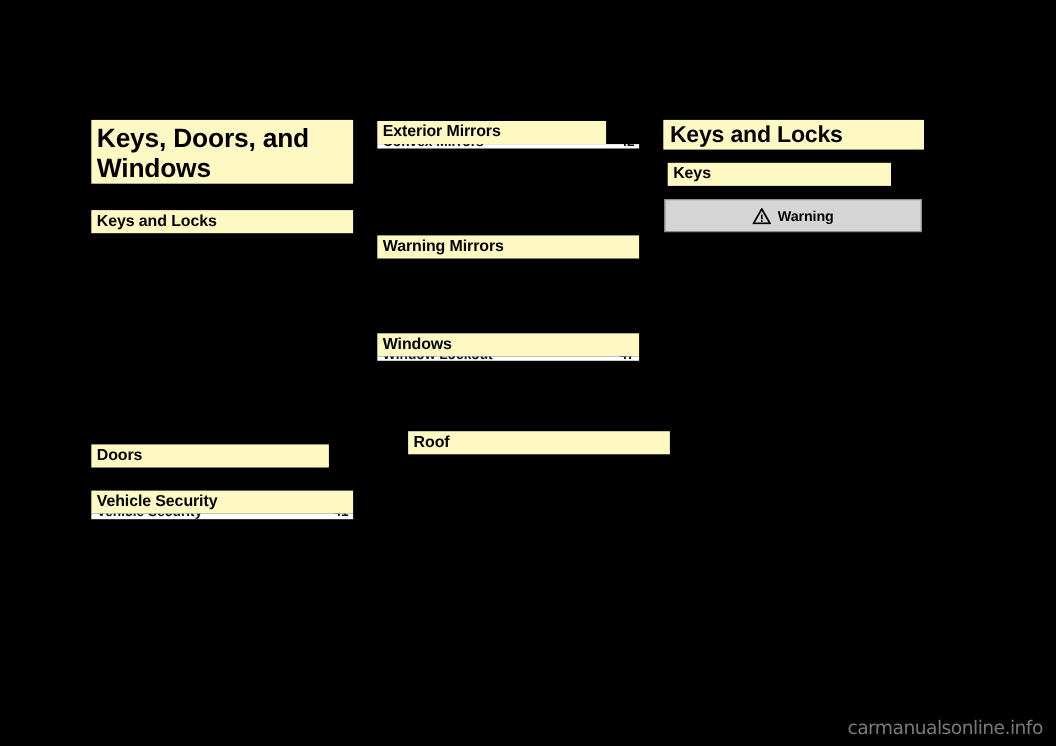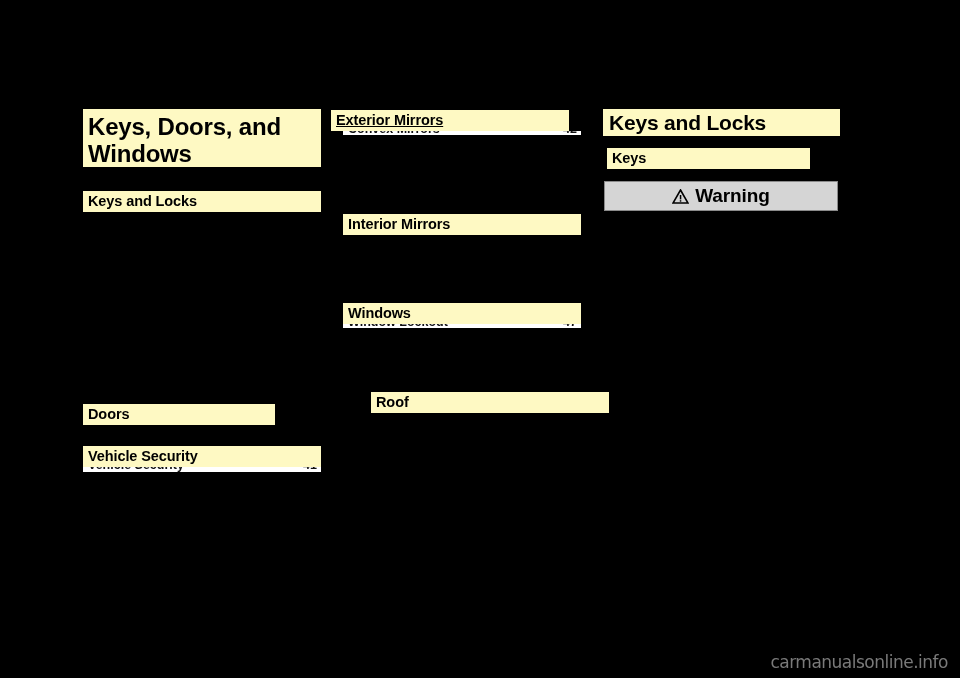--- a/index.html
+++ b/index.html
@@ -109,21 +109,21 @@
     display: flex;
     align-items: center;
     justify-content: center;
     gap: 6px;
   }
   .warning-box .wicon {
     display: inline-block;
     line-height: 0;
   }
   .warning-box .wtxt {
-    font-size: 19px;
+    font-size: 13px;
     font-weight: bold;
     color: #000000;
     letter-spacing: -0.1px;
   }
   
   .watermark {
     position: absolute;
     right: 12px;
     bottom: 6px;
     color: #7a7a7a;
@@ -140,44 +140,44 @@
 
   <div class="band chapter-title">
     <span class="txt">Keys, Doors, and</span>
     <span class="txt">Windows</span>
   </div>
 
   <div class="band sec" style="left:83px; top:191px; width:238px;">
     <span class="txt">Keys and Locks</span>
   </div>
 
-  <div class="band sec" style="left:83px; top:404px; width:192px;">
+  <div class="band sec" style="left:83px; top:404px; width:216px;">
     <span class="txt">Doors</span>
   </div>
 
   <div class="band sec" style="left:83px; top:446px; width:238px;">
     <span class="txt">Vehicle Security</span>
   </div>
 
   <div class="ghost" style="left:83px; top:467px; width:238px; height:5px;">
     <span class="txt">Vehicle Security</span>
     <span class="pg">41</span>
   </div>
 
-  <div class="band sec" style="left:331px; top:110px; width:238px;text-decoration:underline;">
+  <div class="band sec" style="left:343px; top:110px; width:208px;">
     <span class="txt">Exterior Mirrors</span>
   </div>
 
   <div class="ghost" style="left:343px; top:131px; width:238px; height:4px;">
     <span class="txt">Convex Mirrors</span>
     <span class="pg">42</span>
   </div>
 
   <div class="band sec" style="left:343px; top:214px; width:238px;">
-    <span class="txt">Interior Mirrors</span>
+    <span class="txt">Warning Mirrors</span>
   </div>
 
   <div class="band sec" style="left:343px; top:303px; width:238px;">
     <span class="txt">Windows</span>
   </div>
 
   <div class="ghost" style="left:343px; top:324px; width:238px; height:4px;">
     <span class="txt">Window Lockout</span>
     <span class="pg">47</span>
   </div>

